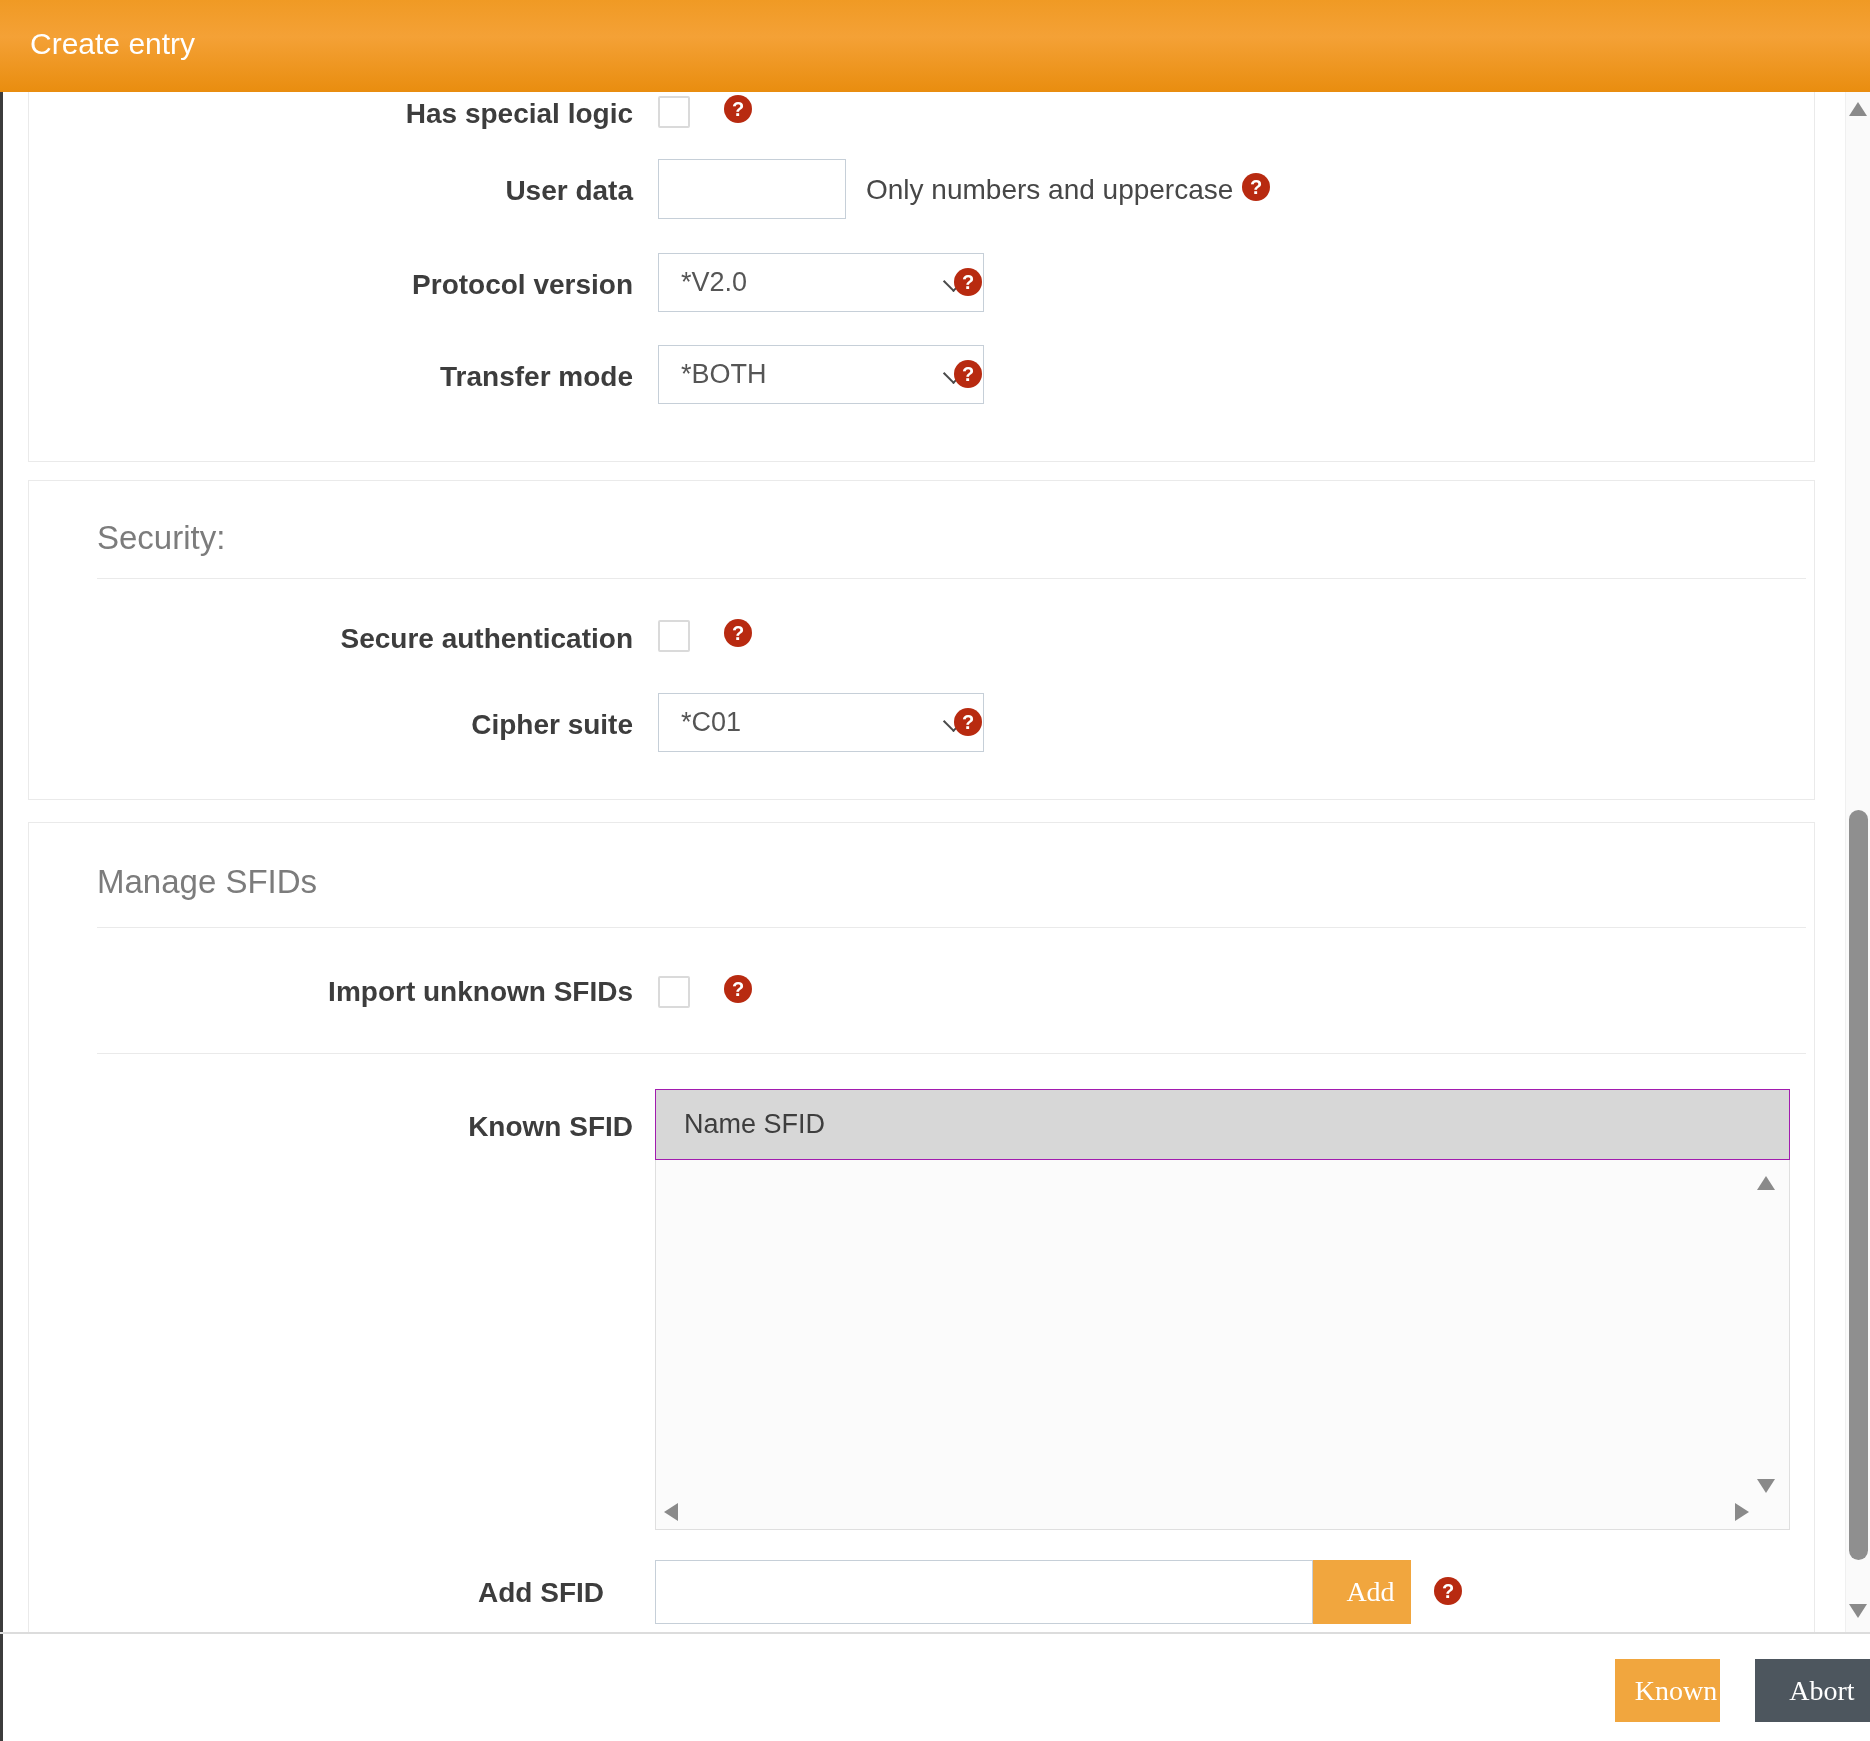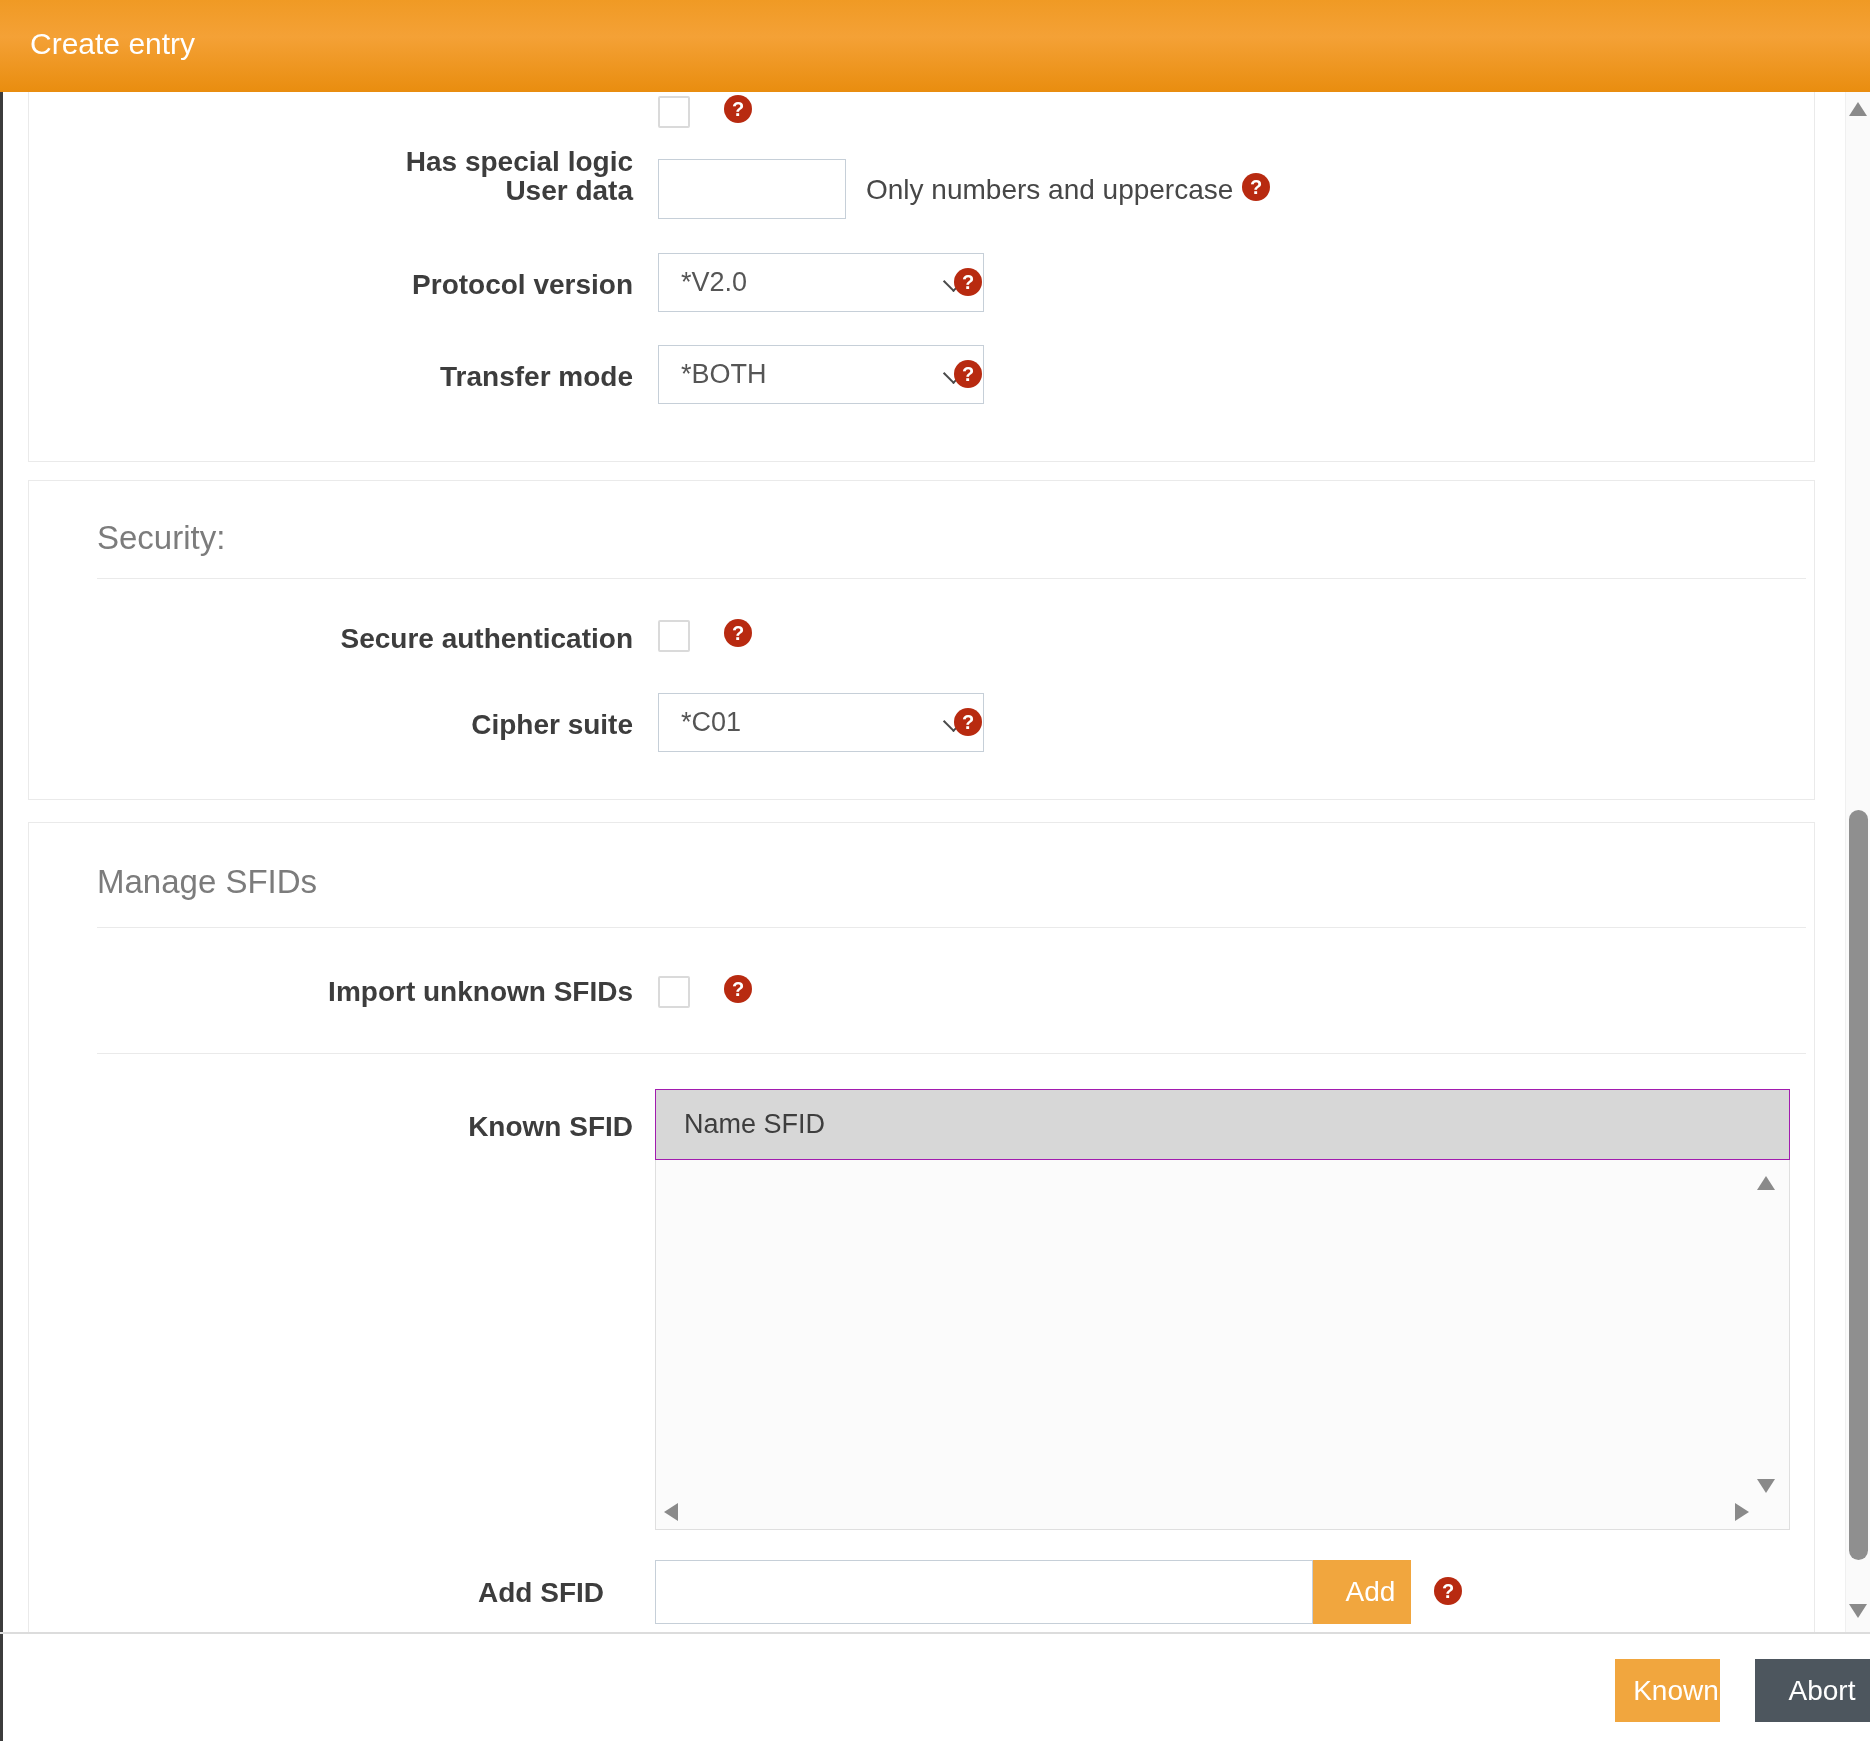--- a/index.html
+++ b/index.html
@@ -88,21 +88,21 @@
   }
 
   .tri { position:absolute; width:0; height:0; cursor:pointer; }
   .tri-up    { border-left:9px solid transparent; border-right:9px solid transparent; border-bottom:14px solid #8a8a8a; }
   .tri-down  { border-left:9px solid transparent; border-right:9px solid transparent; border-top:14px solid #8a8a8a; }
   .tri-left  { border-top:9px solid transparent; border-bottom:9px solid transparent; border-right:14px solid #8a8a8a; }
   .tri-right { border-top:9px solid transparent; border-bottom:9px solid transparent; border-left:14px solid #8a8a8a; }
 
   .btn {
     position:absolute; border:none; cursor:pointer; color:#fff;
-    font-family:Liberation Sans, sans-serif; font-size:28px; text-align:center;padding-left:17px;
+    font-family:Liberation Serif, serif; font-size:28px; text-align:center;padding-left:17px;
   }
   .btn-orange { background:#f1a63e; }
   .btn-gray   { background:#4d565e;margin-left:27px; }
 
   
   .footer-divider { left:0; top:1632px; width:1870px; height:2px; background:#dcdcdc; }
 
   
   .scroll-track {
     left:1845px; top:92px; width:25px; height:1540px;
@@ -115,21 +115,21 @@
 </style>
 </head>
 <body>
 
 <div id="page">
 
   <div class="abs edge-strip"></div>
 
   <div class="panel" id="panel-general">
 
-    <div class="field-label" style="top:47px;margin-top:48px;">Has special logic</div>
+    <div class="field-label" style="top:47px;">Has special logic</div>
     <div class="checkbox" style="left:629px; top:46px;"></div>
     <div class="help-icon" style="left:695px; top:45px;">?</div>
 
     <div class="field-label" style="top:124px;">User data</div>
     <input class="text-input" style="left: 629px; top: 109px; width: 188px; height: 60px;" value="">
     <div class="hint-text" style="left:837px; top:124px;">Only numbers and uppercase</div>
     <div class="help-icon" style="left:1213px; top:123px;">?</div>
 
     <div class="field-label" style="top:218px;">Protocol version</div>
     <div class="select-box" style="left:629px; top:203px;">

